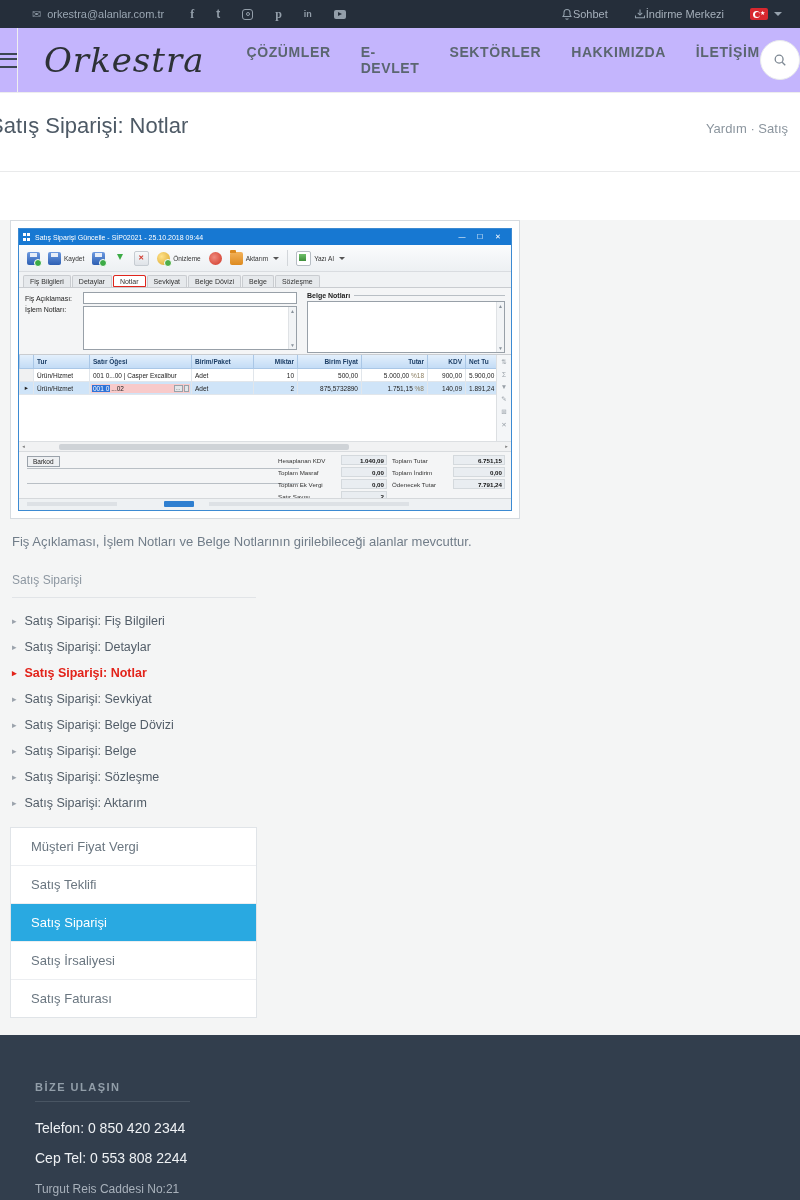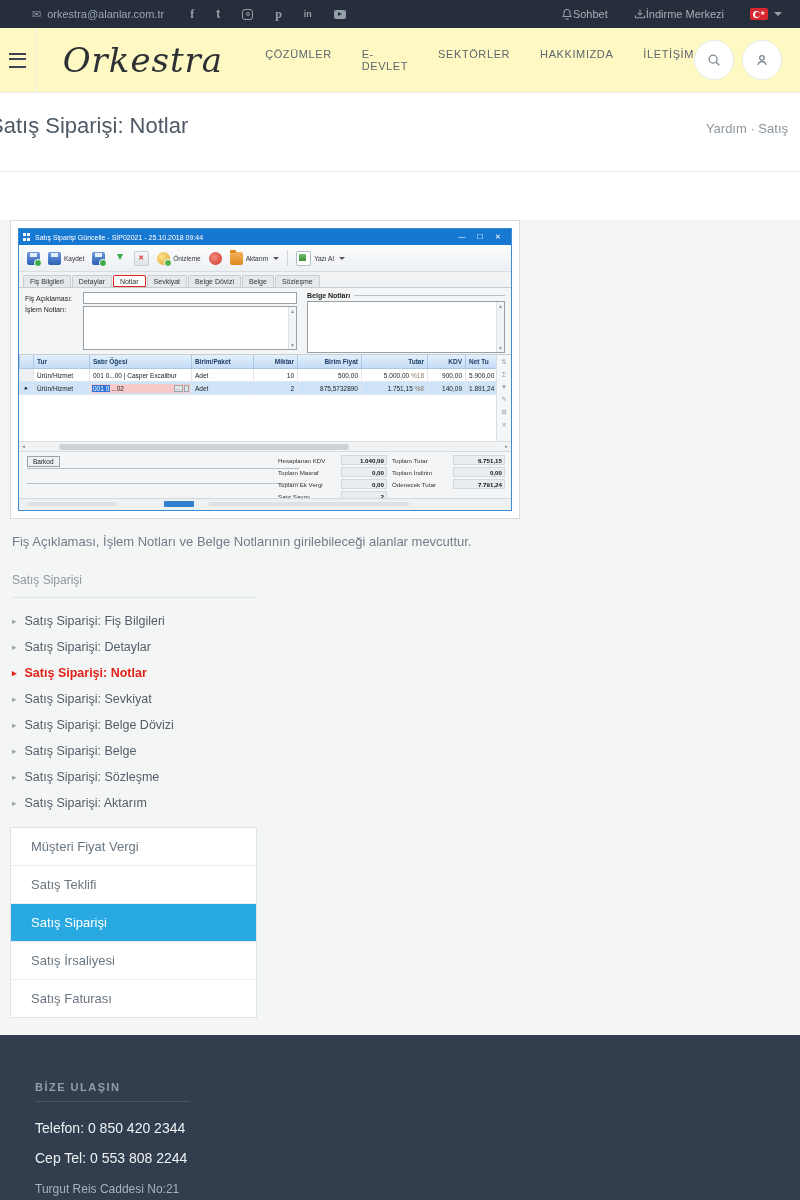--- a/index.html
+++ b/index.html
@@ -26,27 +26,27 @@
   .topbar .right{margin-left:auto;display:flex;align-items:center;gap:26px;}
   .tb-item{display:flex;align-items:center;gap:0;color:#a6b0bb;font-size:11px;cursor:pointer;}
   .tb-item svg{stroke:#93a0ac;}
   .flagbox{display:flex;align-items:center;gap:6px;}
   .flag{width:18px;height:12px;background:#d7282f;border-radius:2px;position:relative;display:inline-block;}
   .flag::before{content:"";position:absolute;left:3px;top:2.5px;width:7px;height:7px;border-radius:50%;background:#fff;}
   .flag::after{content:"";position:absolute;left:5px;top:3.5px;width:5px;height:5px;border-radius:50%;background:#d7282f;}
   .flag .st{position:absolute;left:10px;top:2.2px;color:#fff;font-size:6px;line-height:1;}
   .caret{width:0;height:0;border-left:4px solid transparent;border-right:4px solid transparent;border-top:4px solid #97a2ad;display:inline-block;}
   
-  .header{height:64px;background:#fef9c3;display:flex;align-items:center;border-bottom:1px solid #ededee;position:relative;}
+  .header{height:64px;background:#c4b5fd;display:flex;align-items:center;border-bottom:1px solid #ededee;position:relative;}
   .burger{width:56px;display:flex;align-items:center;justify-content:center;height:100%;border-right:1px solid #efefef;cursor:pointer;}
   .burger span{display:block;width:17px;height:11px;border-top:2px solid #3c4652;border-bottom:2px solid #3c4652;position:relative;}
   .burger span::after{content:"";position:absolute;left:0;top:3px;width:17px;height:2px;background:#3c4652;}
   .logo{font-family:"DejaVu Serif",serif;font-style:italic;font-size:34px;color:#2d3136;margin-left:26px;letter-spacing:1px;cursor:pointer;}
   .nav{display:flex;gap:30px;margin-left:42px;}
-  .nav a{font-size:11px;font-weight:normal;color:#5b6670;letter-spacing:0.6px;text-decoration:none;cursor:pointer;}
+  .nav a{font-size:14px;font-weight:bold;color:#5b6670;letter-spacing:0.6px;text-decoration:none;cursor:pointer;}
   .hdr-right{margin-left:auto;display:flex;gap:8px;margin-right:18px;}
   .circle-btn{width:38px;height:38px;border-radius:50%;border:1px solid #e9ebed;display:flex;align-items:center;justify-content:center;cursor:pointer;background:#fff;}
   .circle-btn svg{stroke:#7c8792;}
   
   .page-head{height:78px;background:#fff;position:relative;border-bottom:1px solid #e9eaeb;overflow:hidden;}
   .page-title{position:absolute;left:-11px;top:20px;font-size:22px;font-weight:normal;color:#4e5a66;margin:0;}
   .breadcrumb{position:absolute;right:12px;top:28px;font-size:13px;color:#8b959e;}
   
   .content{height:815px;background:#f4f5f5;position:relative;}
   .app-card{margin:48px 0 0 10px;width:494px;background:#fff;border:1px solid #d6dbe0;padding:7px;}

